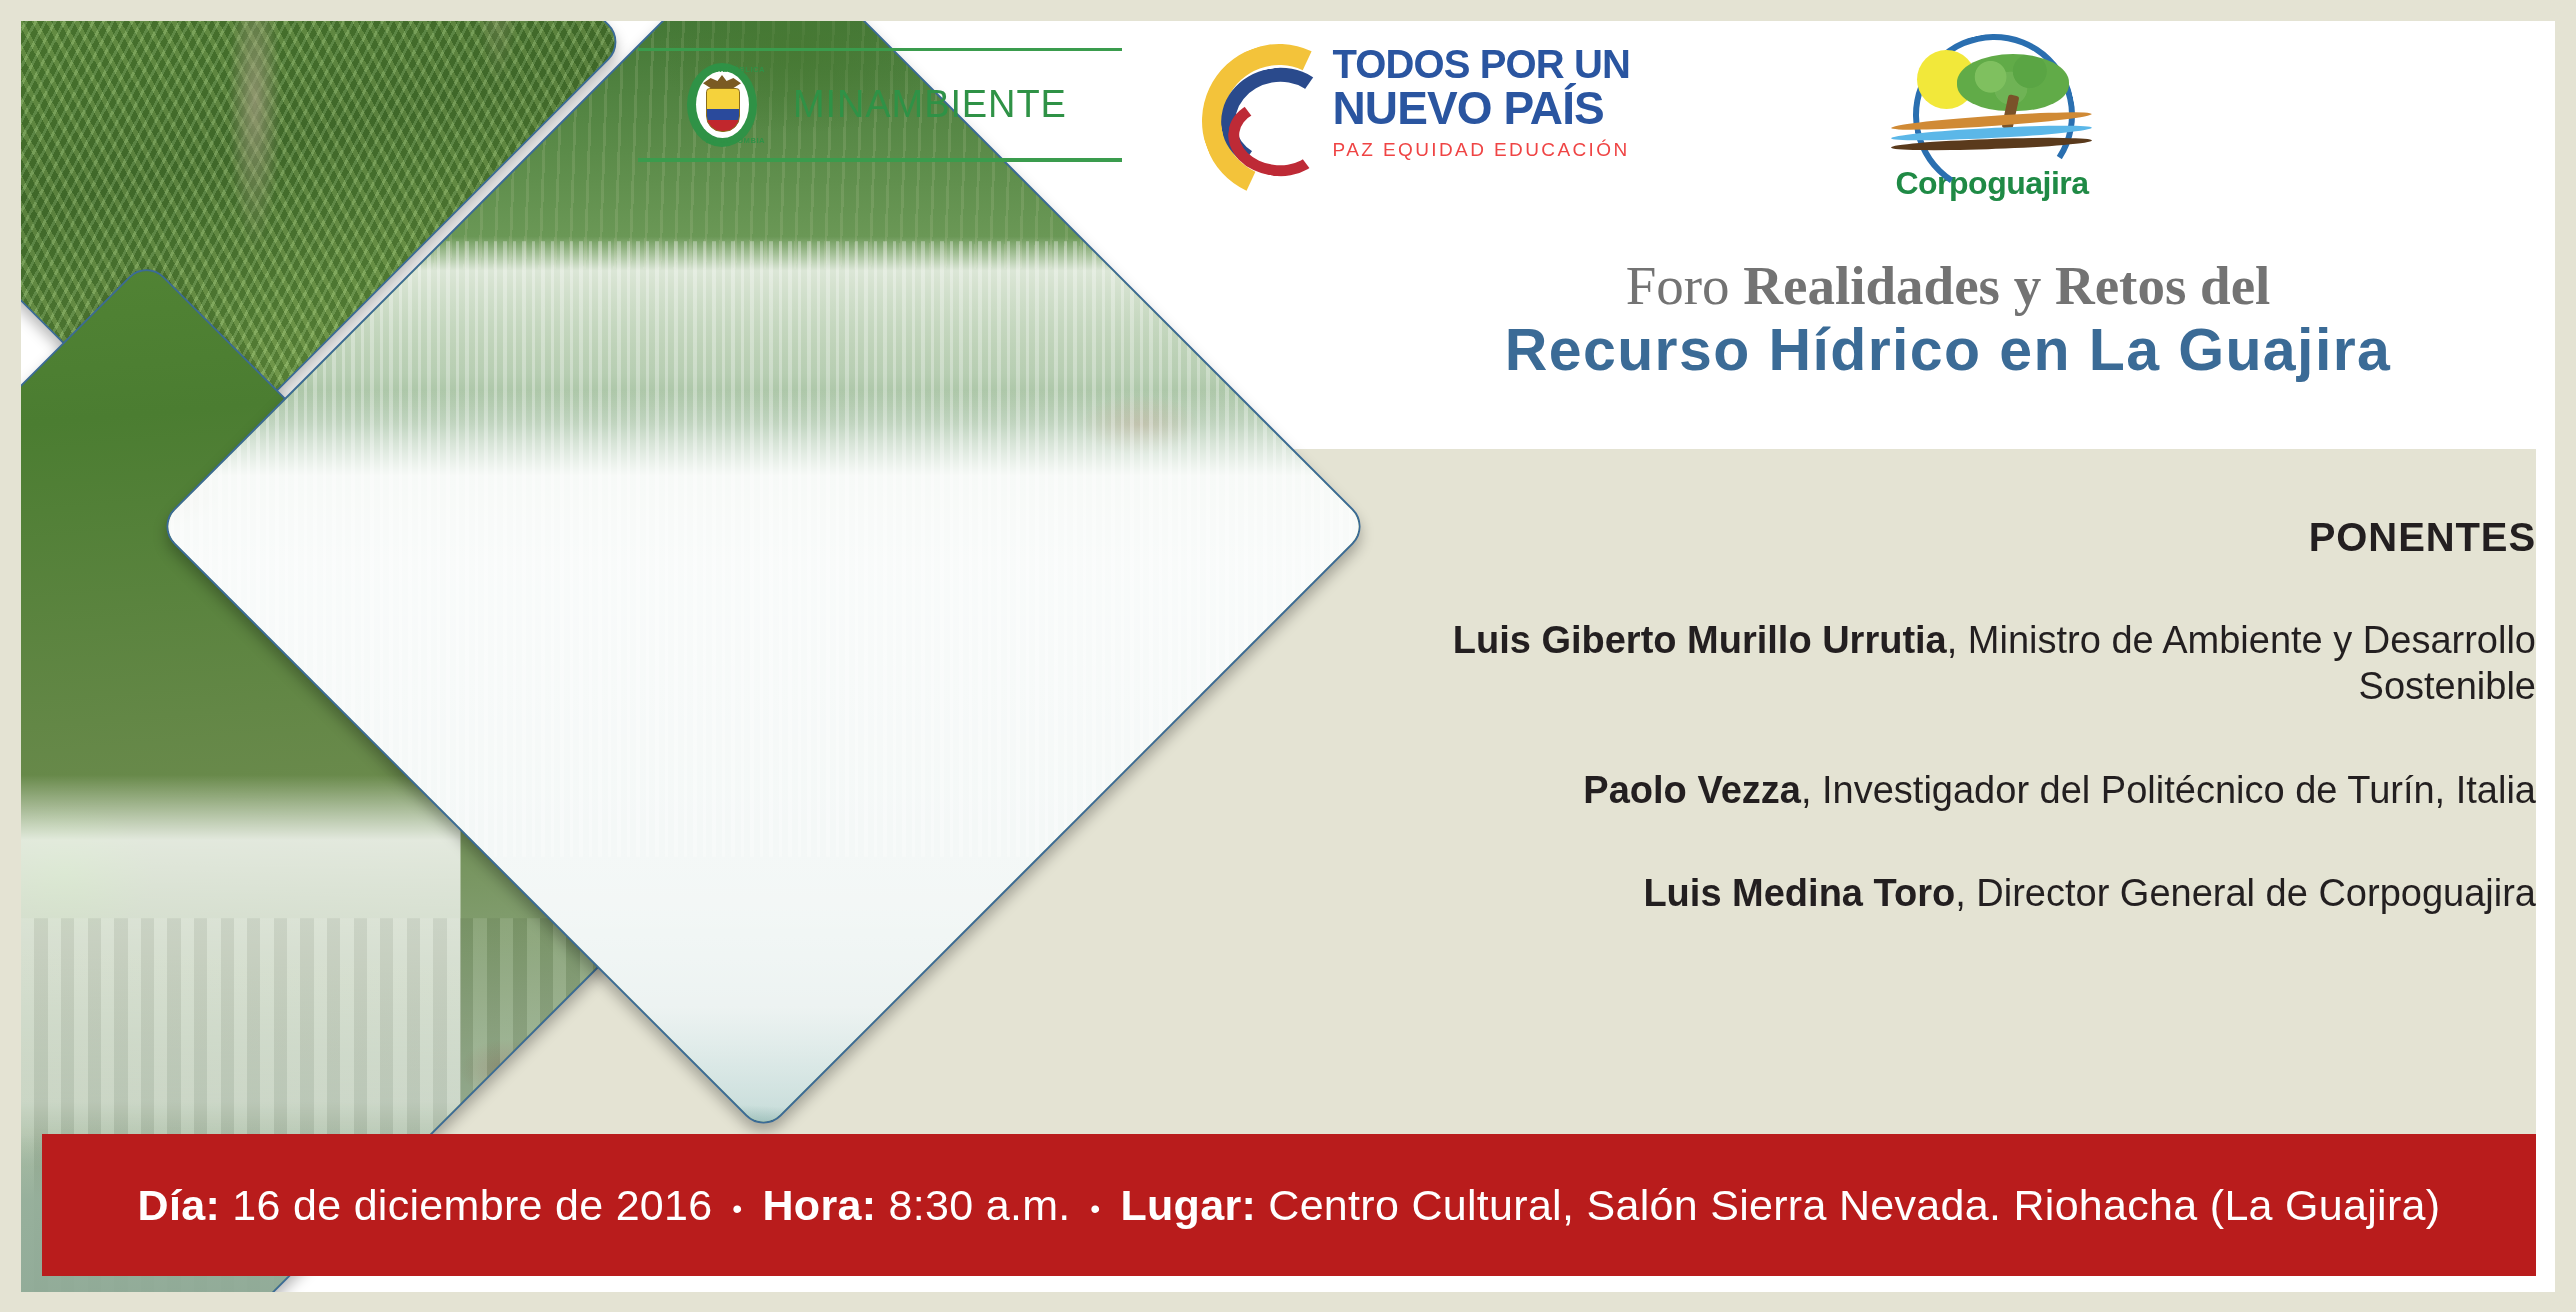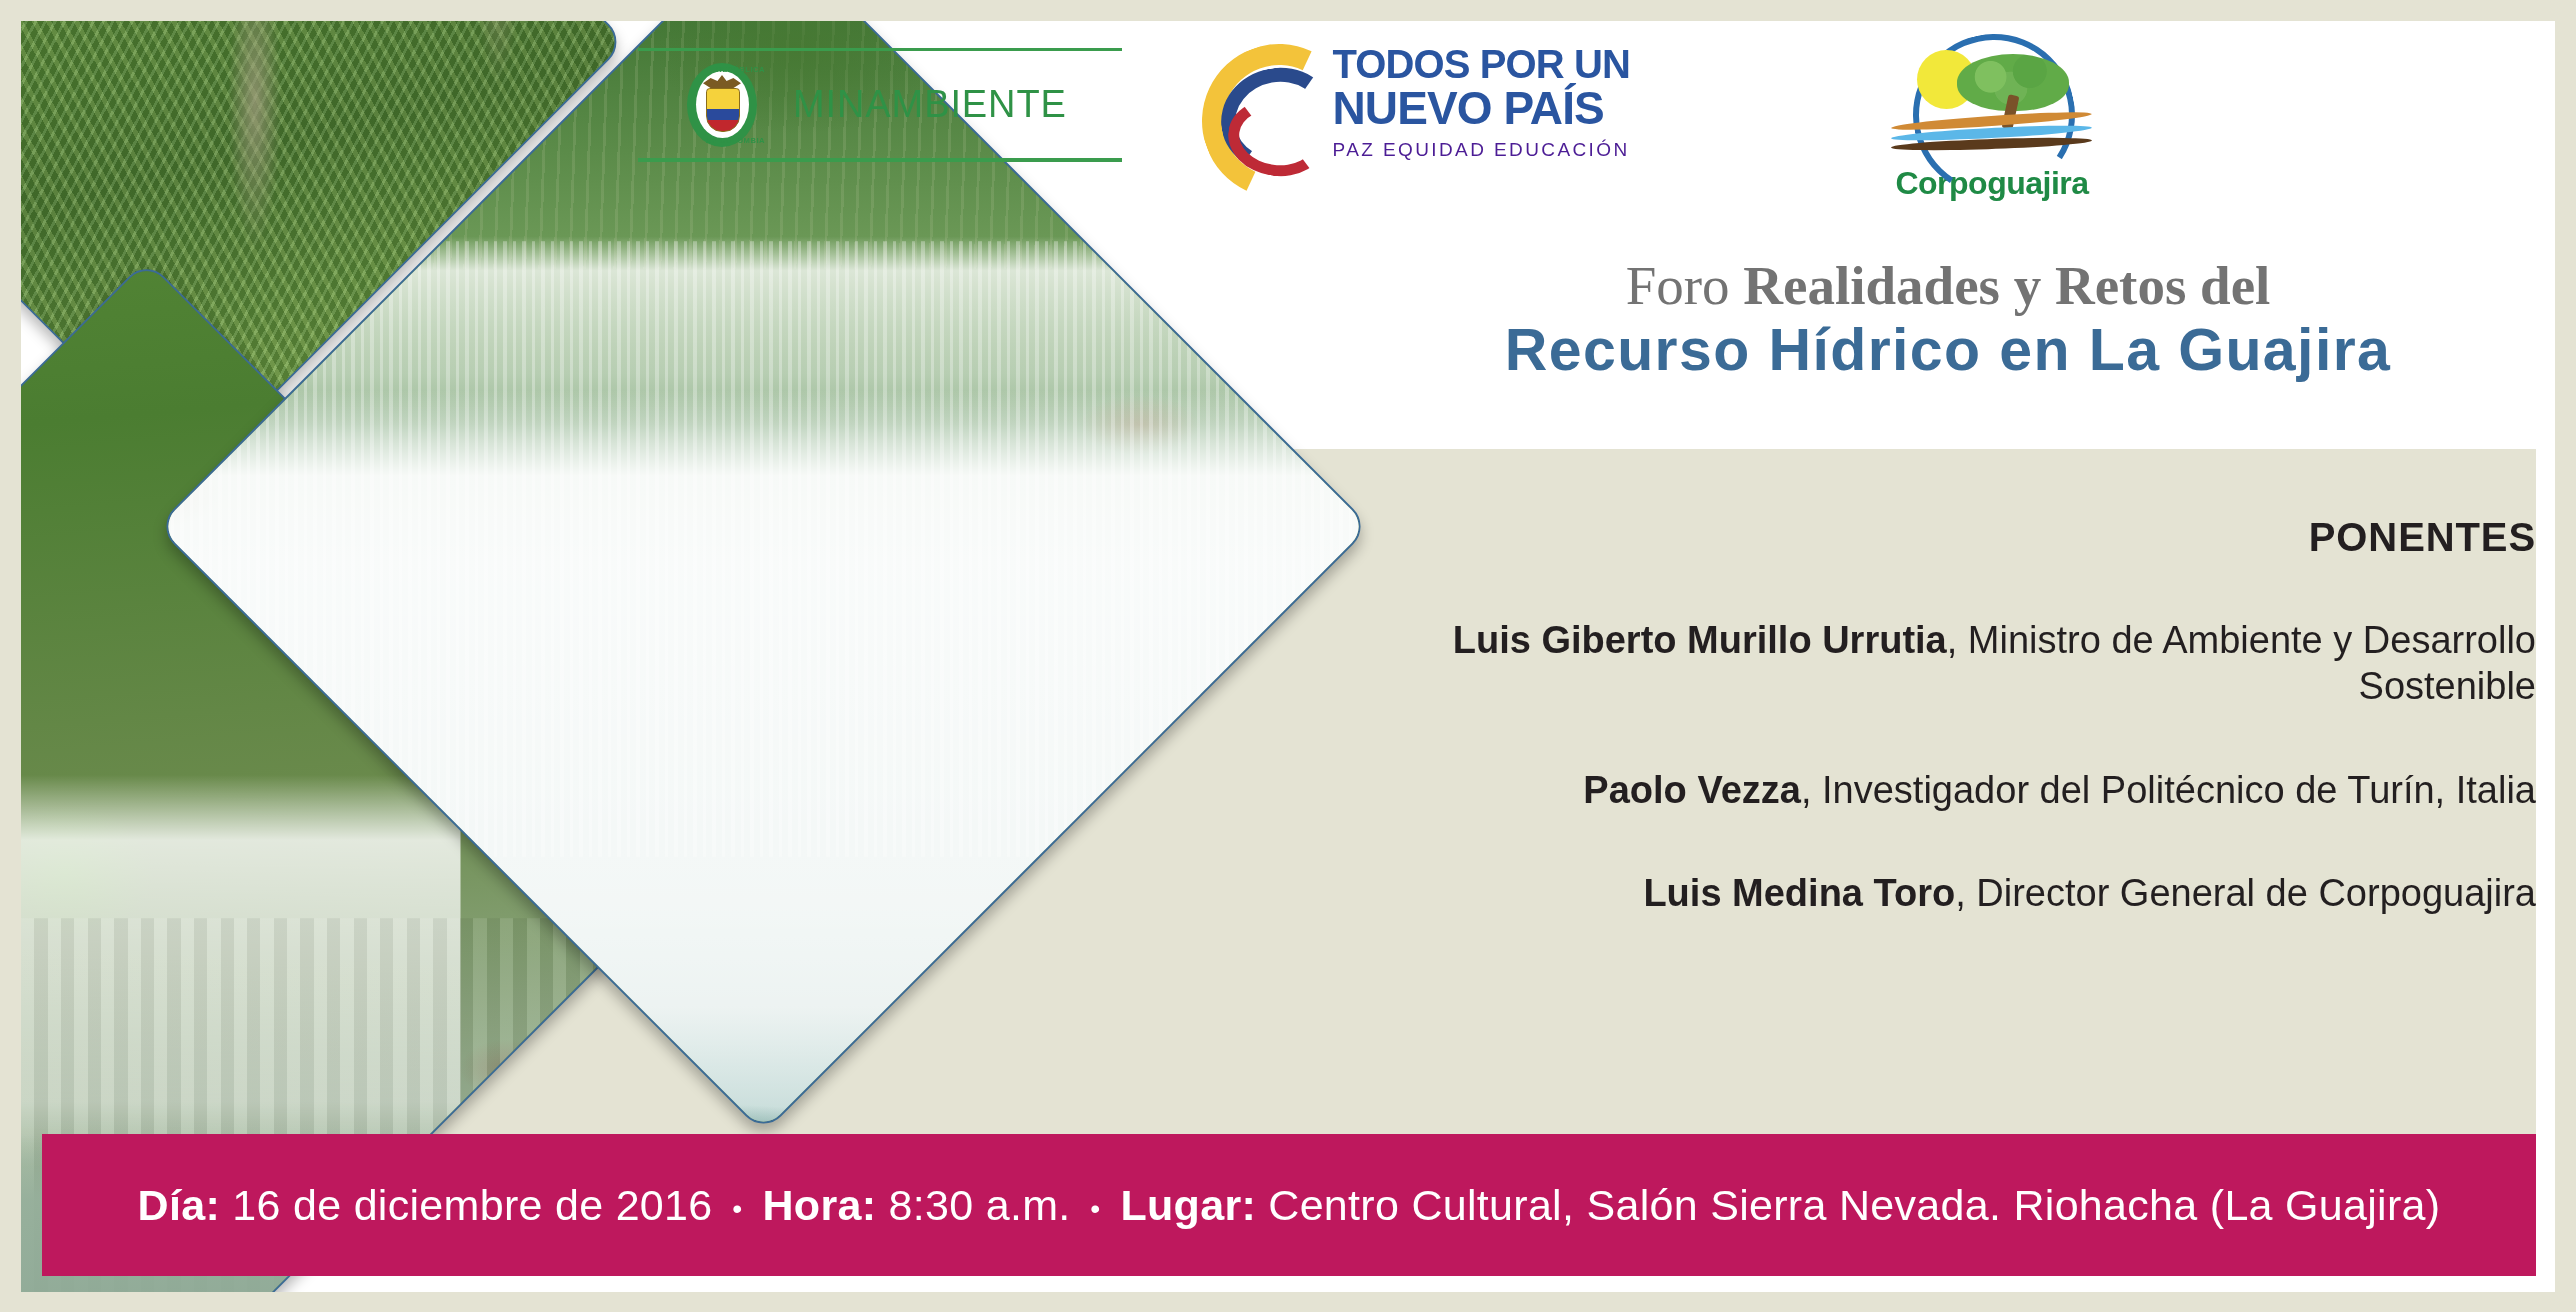--- a/index.html
+++ b/index.html
@@ -34,21 +34,21 @@
   #right-gutter{
     position:absolute;left:2515px;top:428px;width:19px;height:685px;
     background:#ffffff;
   }
 
   
   #blue-bar{
     position:absolute;
     left:21px;top:1113px;
     width:2494px;height:142px;
-    background:#be185d;
+    background:#b91c1c;
     display:flex;align-items:center;justify-content:center;
     box-sizing:border-box;
   }
   #blue-bar .bartext{
     color:#ffffff;
     font-size:43px;
     letter-spacing:0.3px;
     white-space:nowrap;
     font-family:"Liberation Sans", sans-serif;
   }
@@ -211,21 +211,21 @@
     transform:rotate(-10deg);
   }
   #todos .mark .red{
     left:30px;top:59px;width:76px;height:55px;
     border-width:11.4px;border-left-color:#be2a36;border-bottom-color:#be2a36;
     transform:rotate(8deg);
   }
   #todos .words{line-height:1;}
   #todos .l1{color:#2a55a0;font-size:40px;font-weight:bold;letter-spacing:-0.9px;}
   #todos .l2{color:#2a55a0;font-size:46px;font-weight:bold;letter-spacing:-0.9px;margin-top:1.9px;}
-  #todos .l3{color:#4c1d95;font-size:19px;letter-spacing:2.4px;margin-top:9px;}
+  #todos .l3{color:#ef4444;font-size:19px;letter-spacing:2.4px;margin-top:9px;}
 
   
   #corpo{
     position:absolute;left:1221px;top:0px;width:266px;height:190px;
   }
   #corpo .emblem{position:relative;width:218px;height:133px;margin:0 auto;}
   #corpo .arc{
     position:absolute;left:30px;top:5.7px;width:150px;height:150px;
     border:6.6px solid #2a6fb0;border-radius:50%;
     border-bottom-color:transparent;

